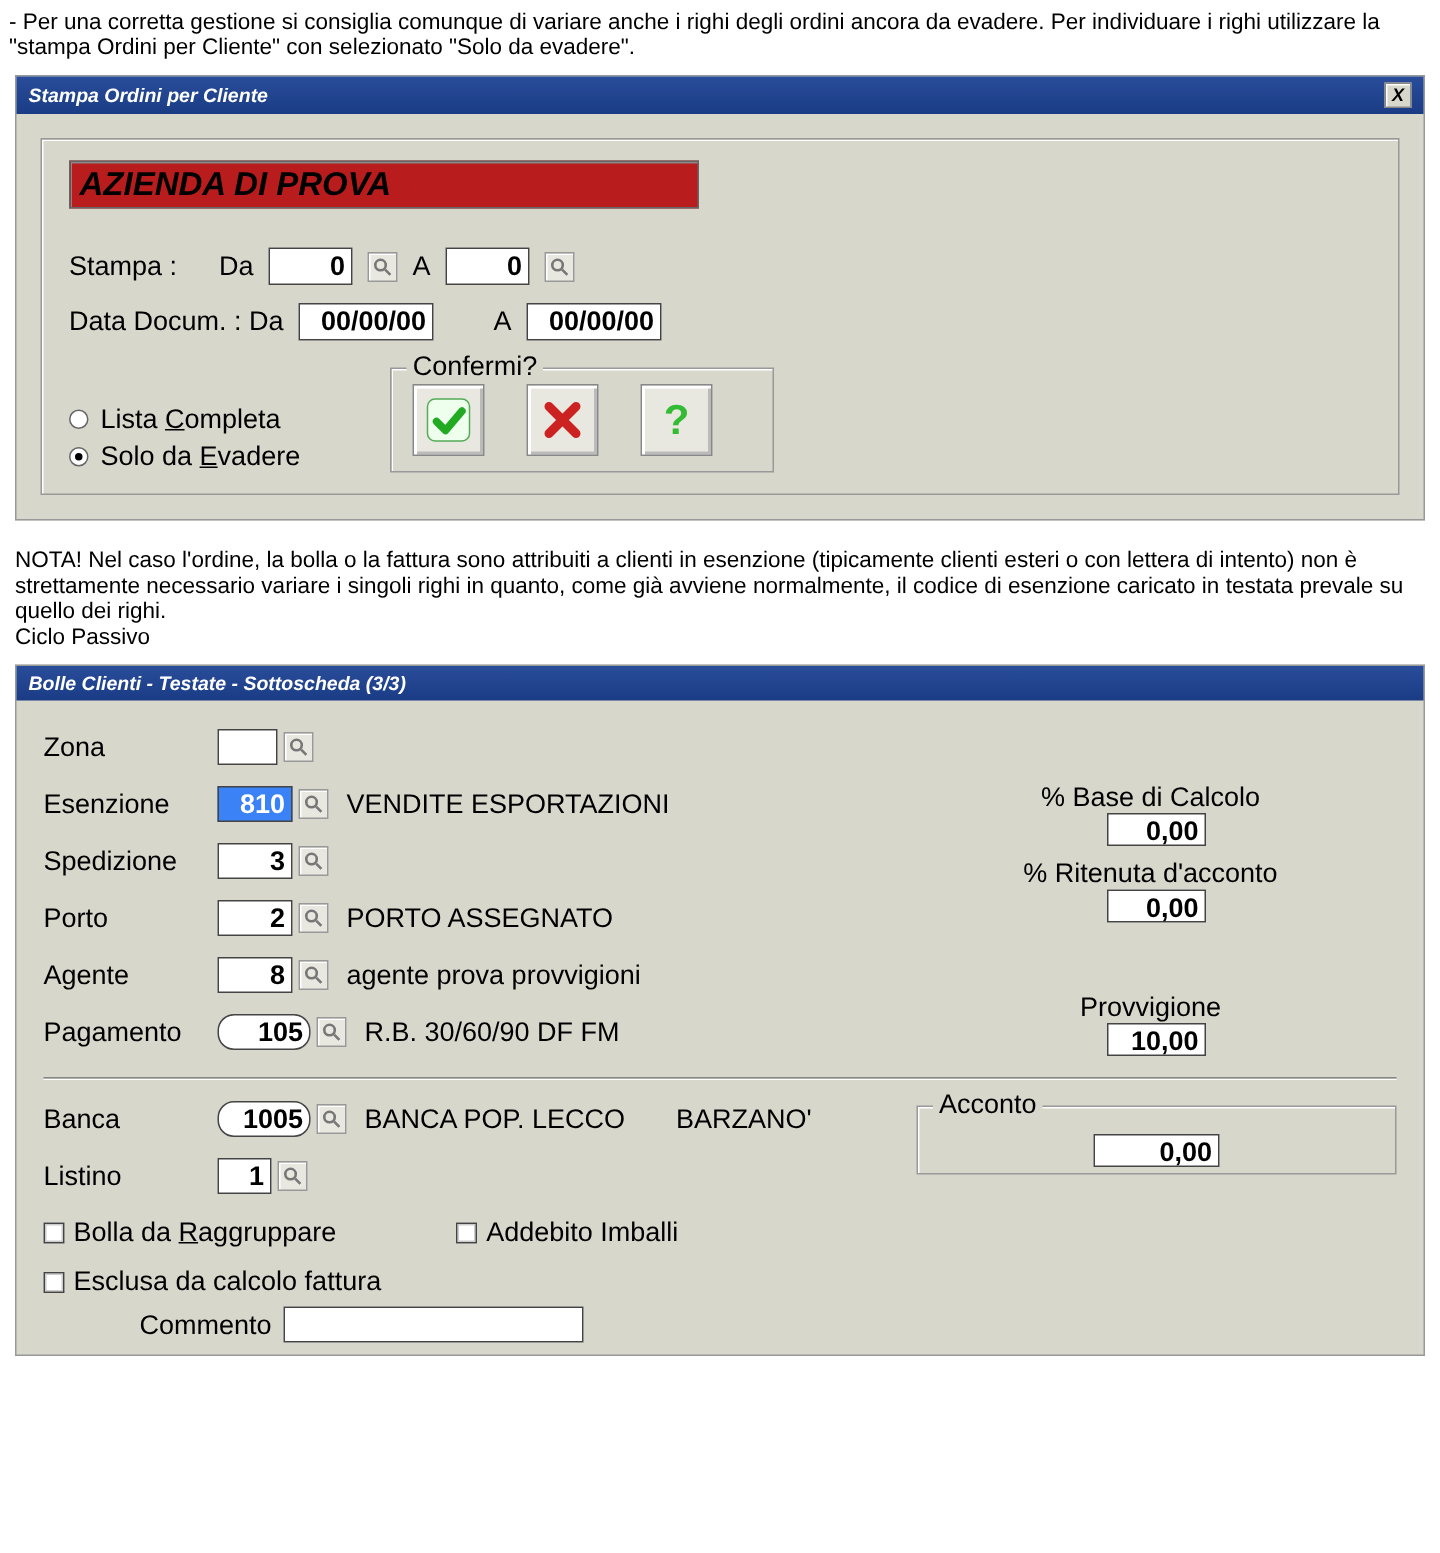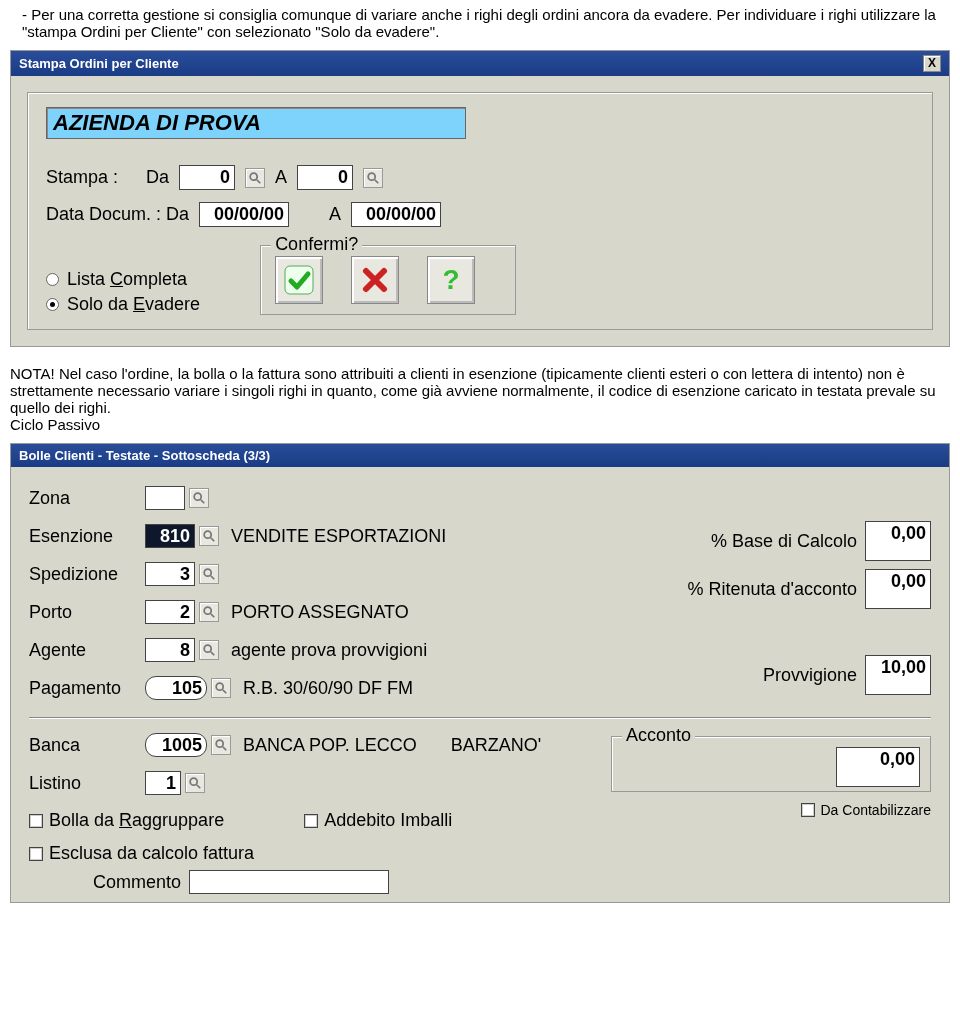--- a/index.html
+++ b/index.html
@@ -7,36 +7,37 @@
     margin: 0;
     padding: 0;
     background: #fff;
     font-family: Arial, sans-serif;
     font-size: 14px;
     width: 960px;
   }
   .intro {
     font-family: Verdana, sans-serif;
     font-size: 15px;
-    padding: 6px 10px 10px 22px;
+    padding: 6px 10px 10px 6px;
   }
   .panel {
     background: #d7d7cc;
     border: 1px solid #999;
     margin: 0 10px 18px 10px;
   }
   .titlebar {
     background: linear-gradient(to bottom, #2a4d9a, #1a3c85);
     color: #fff;
     font-size: 13px;
     padding: 4px 8px;
     font-weight: bold;
     display: flex;
     align-items: center;
     justify-content: space-between;
+    font-style: italic;
   }
   .titlebar .x {
     background: #d7d7cc;
     color: #000;
     border: 1px solid #888;
     width: 18px;
     height: 17px;
     font-size: 12px;
     line-height: 14px;
     text-align: center;
@@ -46,21 +47,21 @@
   .win-body {
     padding: 16px;
   }
   .inset-box {
     border: 1px solid #999;
     box-shadow: inset 1px 1px 0 #fff;
     padding: 14px 18px;
     background: #d7d7cc;
   }
   .company {
-    background: #7dd3fc;
+    background: #b91c1c;
     border: 1px solid #666;
     padding: 2px 6px;
     font-family: Arial;
     font-size: 22px;
     font-weight: bold;
     font-style: italic;
     width: 420px;
     box-shadow: inset 1px 1px 0 #888;
     margin-bottom: 26px;
   }
@@ -206,24 +207,24 @@
   }
   .rlbl { font-size: 18px; margin-right: 8px; }
   .rval {
     background: #fff;
     border: 1px solid #444;
     min-width: 66px;
     text-align: right;
     padding: 0 4px;
     font-size: 18px;
     font-weight: bold;
-    height: 40px;
+    height: 22px;
     line-height: 22px;
   }
-  .rline { display: flex; justify-content: flex-end; align-items: center; margin-bottom: 8px; min-height:30px; }
+  .rline { display: flex; justify-content: flex-end; align-items: center; margin-bottom: 8px; min-height:30px;flex-direction:column; }
   .divider {
     border-top: 1px solid #888;
     box-shadow: 0 1px 0 #fff;
     margin: 6px 0 12px 0;
   }
   .checks {
     display: flex;
     flex-wrap: wrap;
     gap: 6px 30px;
     font-size: 18px;
@@ -249,21 +250,21 @@
     margin-bottom: 10px;
   }
   .acconto-legend {
     position: absolute;
     top: -12px;
     left: 10px;
     background: #d7d7cc;
     padding: 0 4px;
     font-size: 18px;
   }
-  .esenz-hl { background: #0f172a; color:#fff; }
+  .esenz-hl { background: #3b82f6; color:#fff; }
   .spacer { height: 4px; }
 </style>
 </head>
 <body>
 
 <div class="intro">- Per una corretta gestione si consiglia comunque di variare anche i righi degli ordini ancora da evadere. Per individuare i righi utilizzare la "stampa Ordini per Cliente" con selezionato "Solo da evadere".</div>
 
 <div class="panel">
   <div class="titlebar">
     <span>Stampa Ordini per Cliente</span>
@@ -483,20 +484,16 @@
           </div>
         </div>
       </div>
       <div class="rightcol">
         <div class="acconto-group">
           <span class="acconto-legend">Acconto</span>
           <div class="rline" style="margin-bottom:0">
             <span class="rval" style="min-width:84px">0,00</span>
           </div>
         </div>
-        <div class="cb" style="justify-content:flex-end;margin-top:6px">
-          <span class="cb-box"></span>
-          <span>Da Contabilizzare</span>
-        </div>
       </div>
     </div>
   </div>
 </div>
 
 </body></html>

